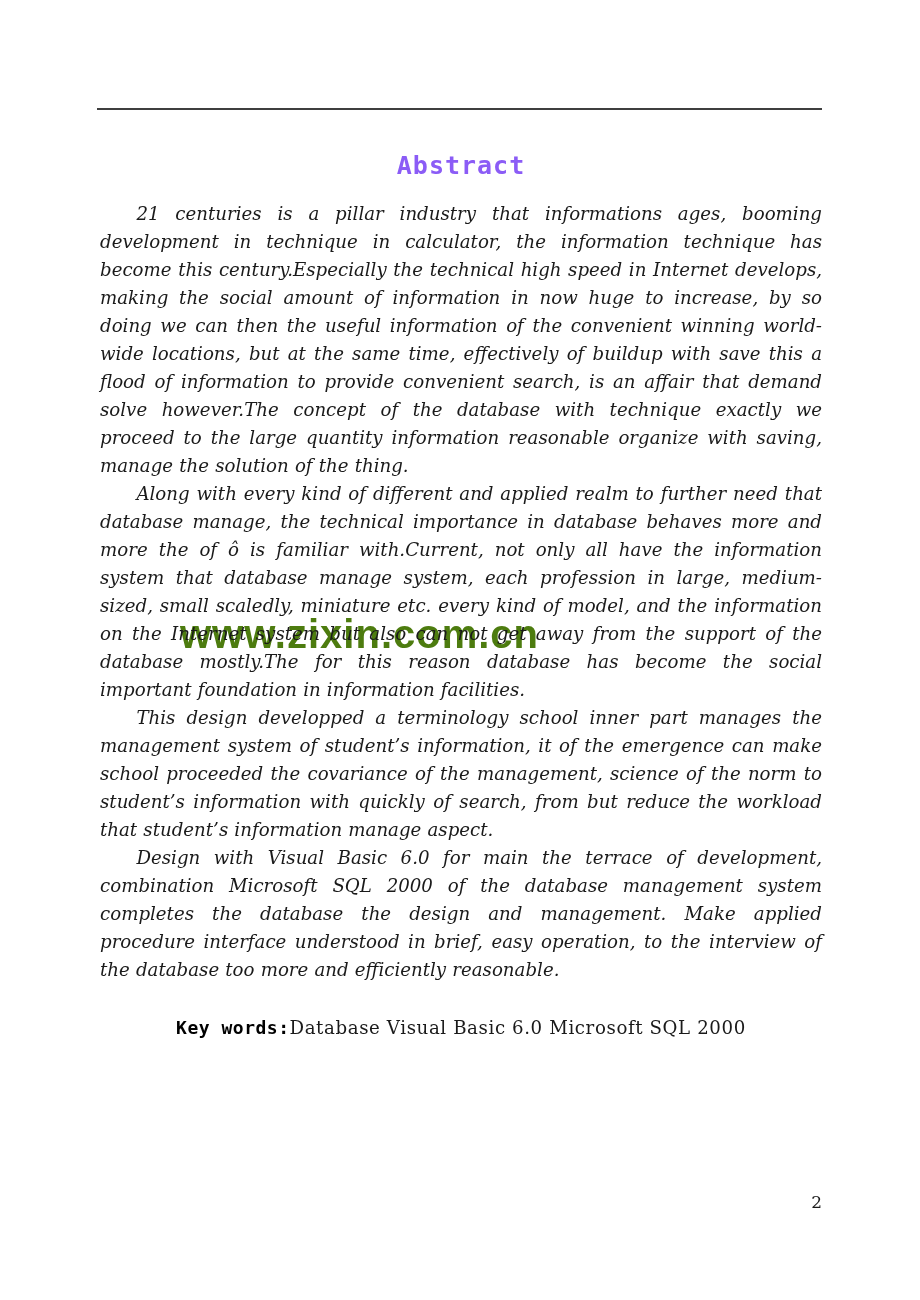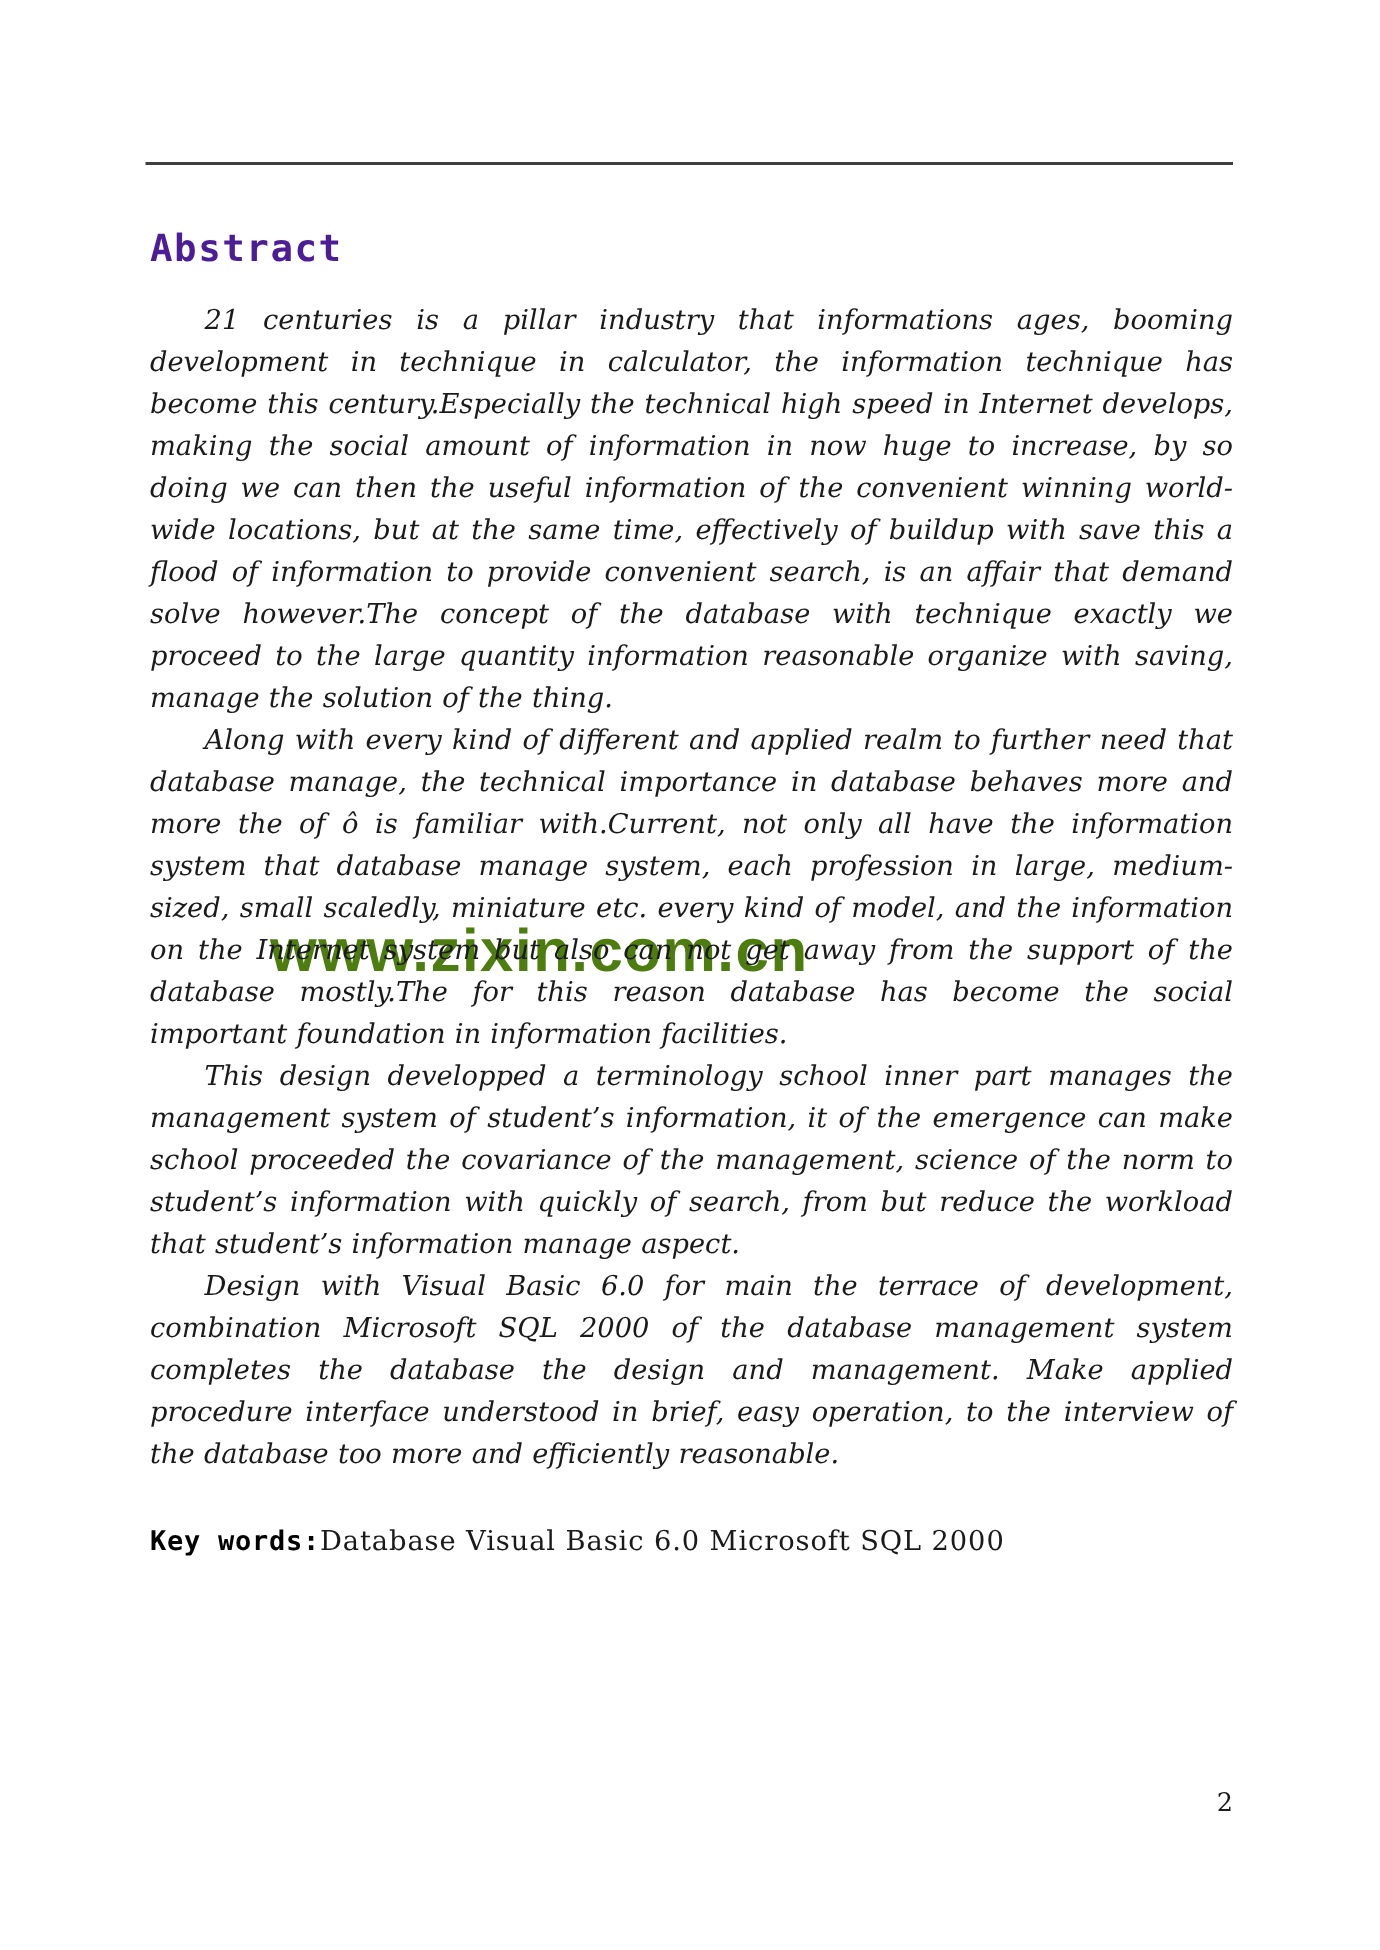--- a/index.html
+++ b/index.html
@@ -50,22 +50,22 @@
     left: 100px;
     top: 150px;
     width: 722px;
     z-index: 2;
   }
 
   .doc-title {
     font-family: "DejaVu Sans Mono", "Liberation Mono", monospace;
     font-weight: bold;
     font-size: 25px;
-    text-align: left;
-    color: #4c1d95;
+    text-align: center;
+    color: #8b5cf6;
     letter-spacing: 1px;
     margin: 0 0 18px 0;
     line-height: 32px;
   }
 
   .para {
     font-family: "DejaVu Serif", "Liberation Serif", serif;
     font-size: 18.2px;
     line-height: 28px;
     color: #1a1a1a;
@@ -83,21 +83,21 @@
     text-align-last: auto;
   }
 
   .keywords {
     font-family: "DejaVu Serif", "Liberation Serif", serif;
     font-size: 18.2px;
     line-height: 28px;
     color: #1a1a1a;
     margin: 30px 0 0 0;
     text-indent: 0;
-    text-align: left;
+    text-align: center;
   }
 
   .keywords .kw-label {
     font-family: "DejaVu Sans Mono", "Liberation Mono", monospace;
     font-weight: bold;
     font-size: 18px;
     color: #000000;
     letter-spacing: 0.5px;
   }
 

